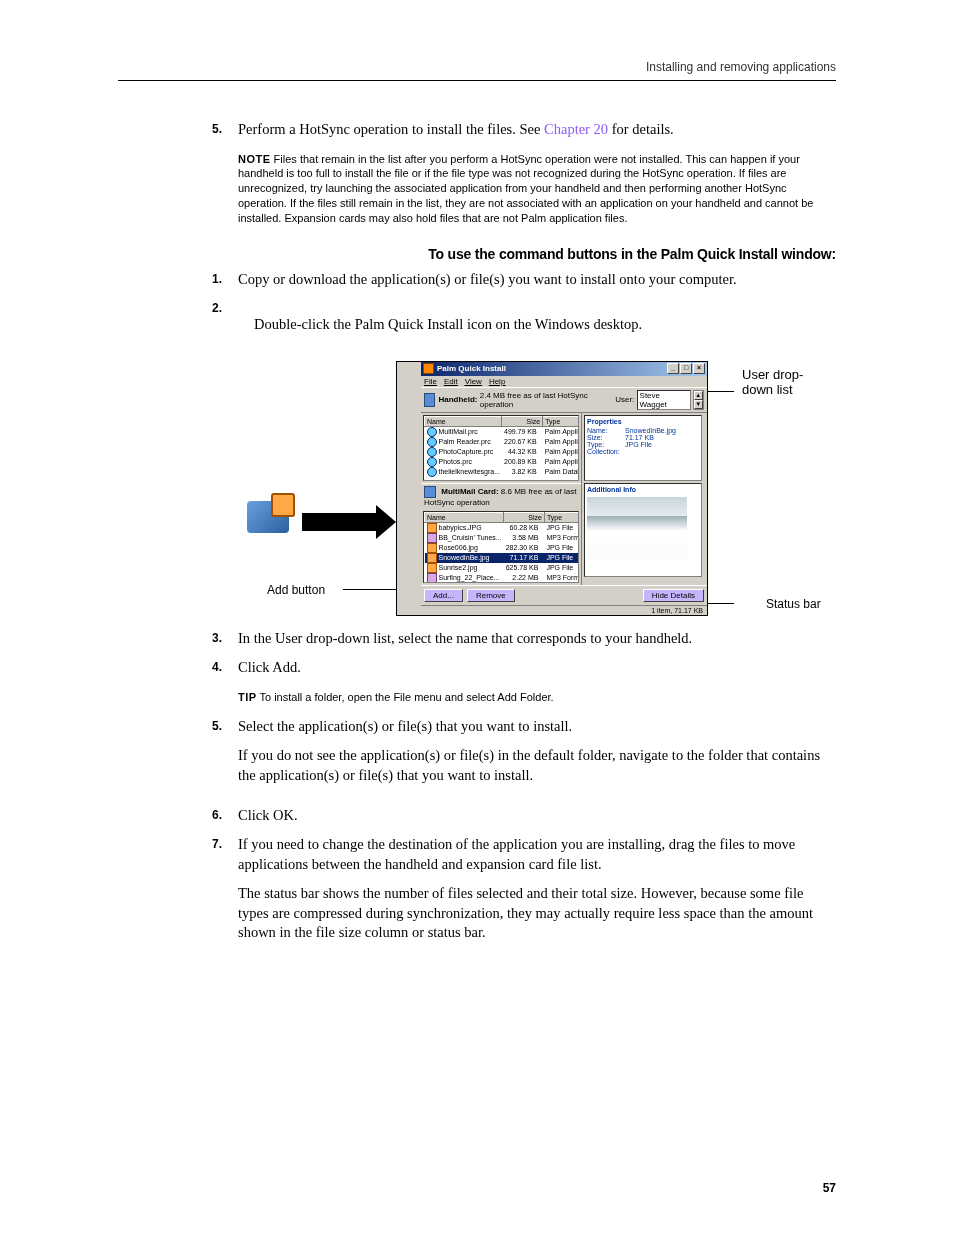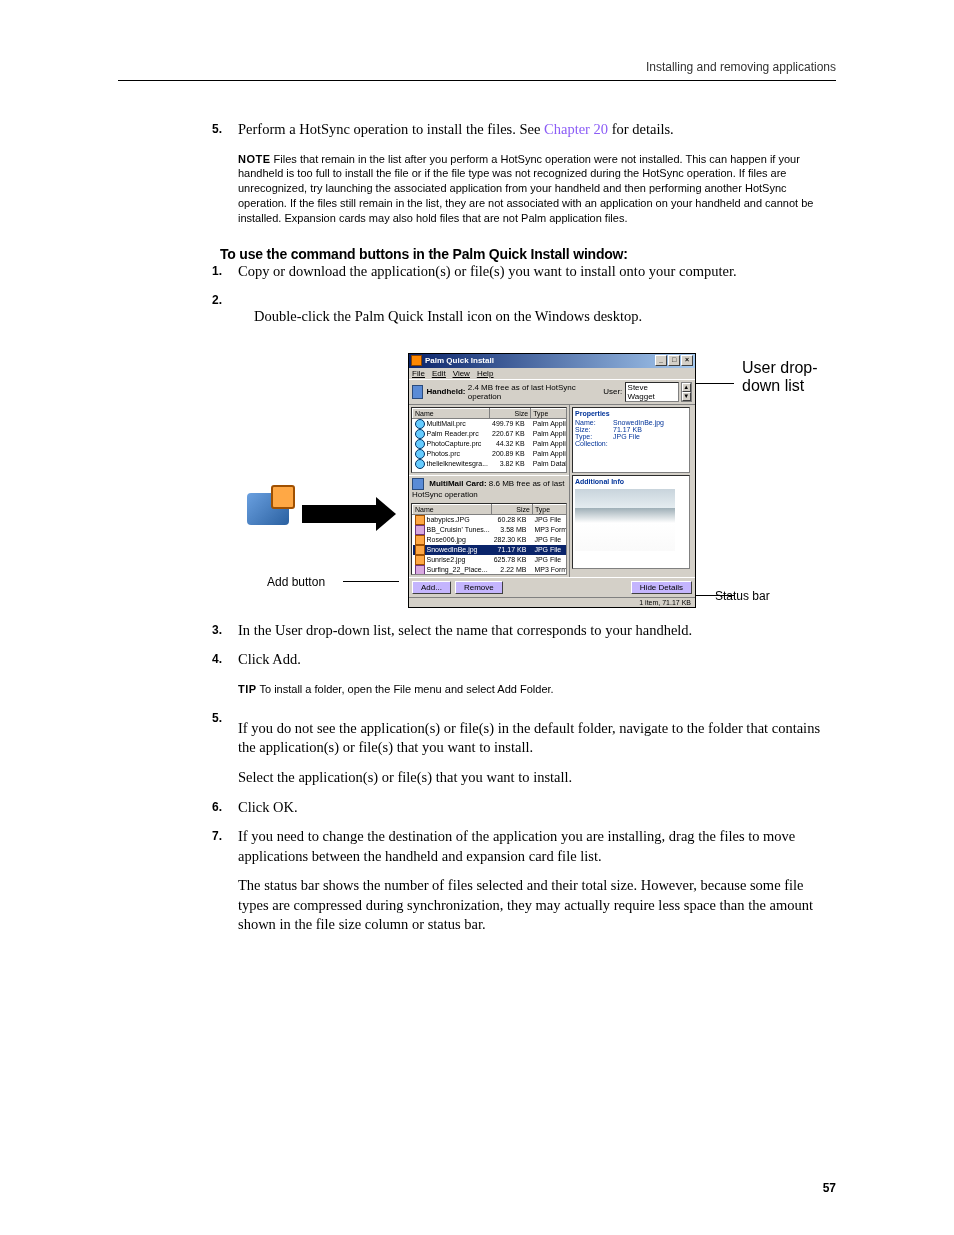--- a/index.html
+++ b/index.html
@@ -38,22 +38,23 @@
   .link { color: #8b5cf6; }
   .ol-item { display: flex; gap: 10px; margin-bottom: 10px; }
   .ol-num { font-family: Arial, Helvetica, sans-serif; font-weight: bold; font-size: 12px; min-width: 16px; margin-left: -26px; margin-top: 2px; }
   .para { margin: 10px 0; line-height: 1.35; }
   .note, .tip { font-family: Arial, Helvetica, sans-serif; font-size: 11px; line-height: 1.35; margin: 12px 0; }
   .note strong, .tip strong { font-weight: bold; letter-spacing: 0.5px; }
   .subhead {
     font-family: "Helvetica Neue", Arial, sans-serif;
     font-weight: 600;
     font-size: 14px;
-    margin: 20px 0 0 -18px;
+    margin: 20px 0 8px -18px;
     letter-spacing: -0.2px;
+    text-align: right;
   }
   .page-num {
     position: absolute;
     bottom: 40px;
     right: 118px;
     font-weight: bold;
     font-size: 12px;
     text-align: center;
   }
 
@@ -77,55 +78,56 @@
     left: 105px;
     top: 228px;
     width: 56px;
     height: 1px;
     background: #000;
   }
   .user-label {
     position: absolute;
     left: 504px;
     top: 6px;
-    font-size: 16px;
+    font-size: 13px;
     width: 80px;
   }
   .user-line {
     position: absolute;
     left: 446px;
     top: 30px;
     width: 50px;
     height: 1px;
     background: #000;
   }
   .status-label {
     position: absolute;
-    left: 477px;
+    left: 528px;
     top: 236px;
     font-size: 12px;
   }
   .status-line {
     position: absolute;
     left: 446px;
     top: 242px;
     width: 50px;
     height: 1px;
     background: #000;
   }
 
   .app-shell {
     position: absolute;
-    left: 170px;
+    left: 158px;
     top: 0;
     width: 286px;
     border: 1px solid #000;
     background: #d4d0c8;
     font-size: 8px;
     font-family: Tahoma, Arial, sans-serif;
+    padding-left: 24px;
   }
   .titlebar {
     background: linear-gradient(to right, #0a246a, #a6caf0);
     color: #fff;
     display: flex;
     align-items: center;
     justify-content: space-between;
     padding: 1px 2px;
     font-size: 8px;
     font-weight: bold;
@@ -518,22 +520,22 @@
       <div class="serif para" style="margin:0">Click Add.</div>
     </div>
 
     <div class="tip">
       <strong>TIP</strong><span>   To install a folder, open the File menu and select Add Folder.</span>
     </div>
 
     <div class="ol-item">
       <div class="ol-num">5.</div>
       <div>
+        <div class="serif para" style="margin:0">Select the application(s) or file(s) that you want to install.</div>
         <div class="serif para">If you do not see the application(s) or file(s) in the default folder, navigate to the folder that contains the application(s) or file(s) that you want to install.</div>
-        <div class="serif para" style="margin:0">Select the application(s) or file(s) that you want to install.</div>
       </div>
     </div>
     <div class="ol-item">
       <div class="ol-num">6.</div>
       <div class="serif para" style="margin:0">Click OK.</div>
     </div>
     <div class="ol-item">
       <div class="ol-num">7.</div>
       <div>
         <div class="serif para" style="margin:0">If you need to change the destination of the application you are installing, drag the files to move applications between the handheld and expansion card file list.</div>

